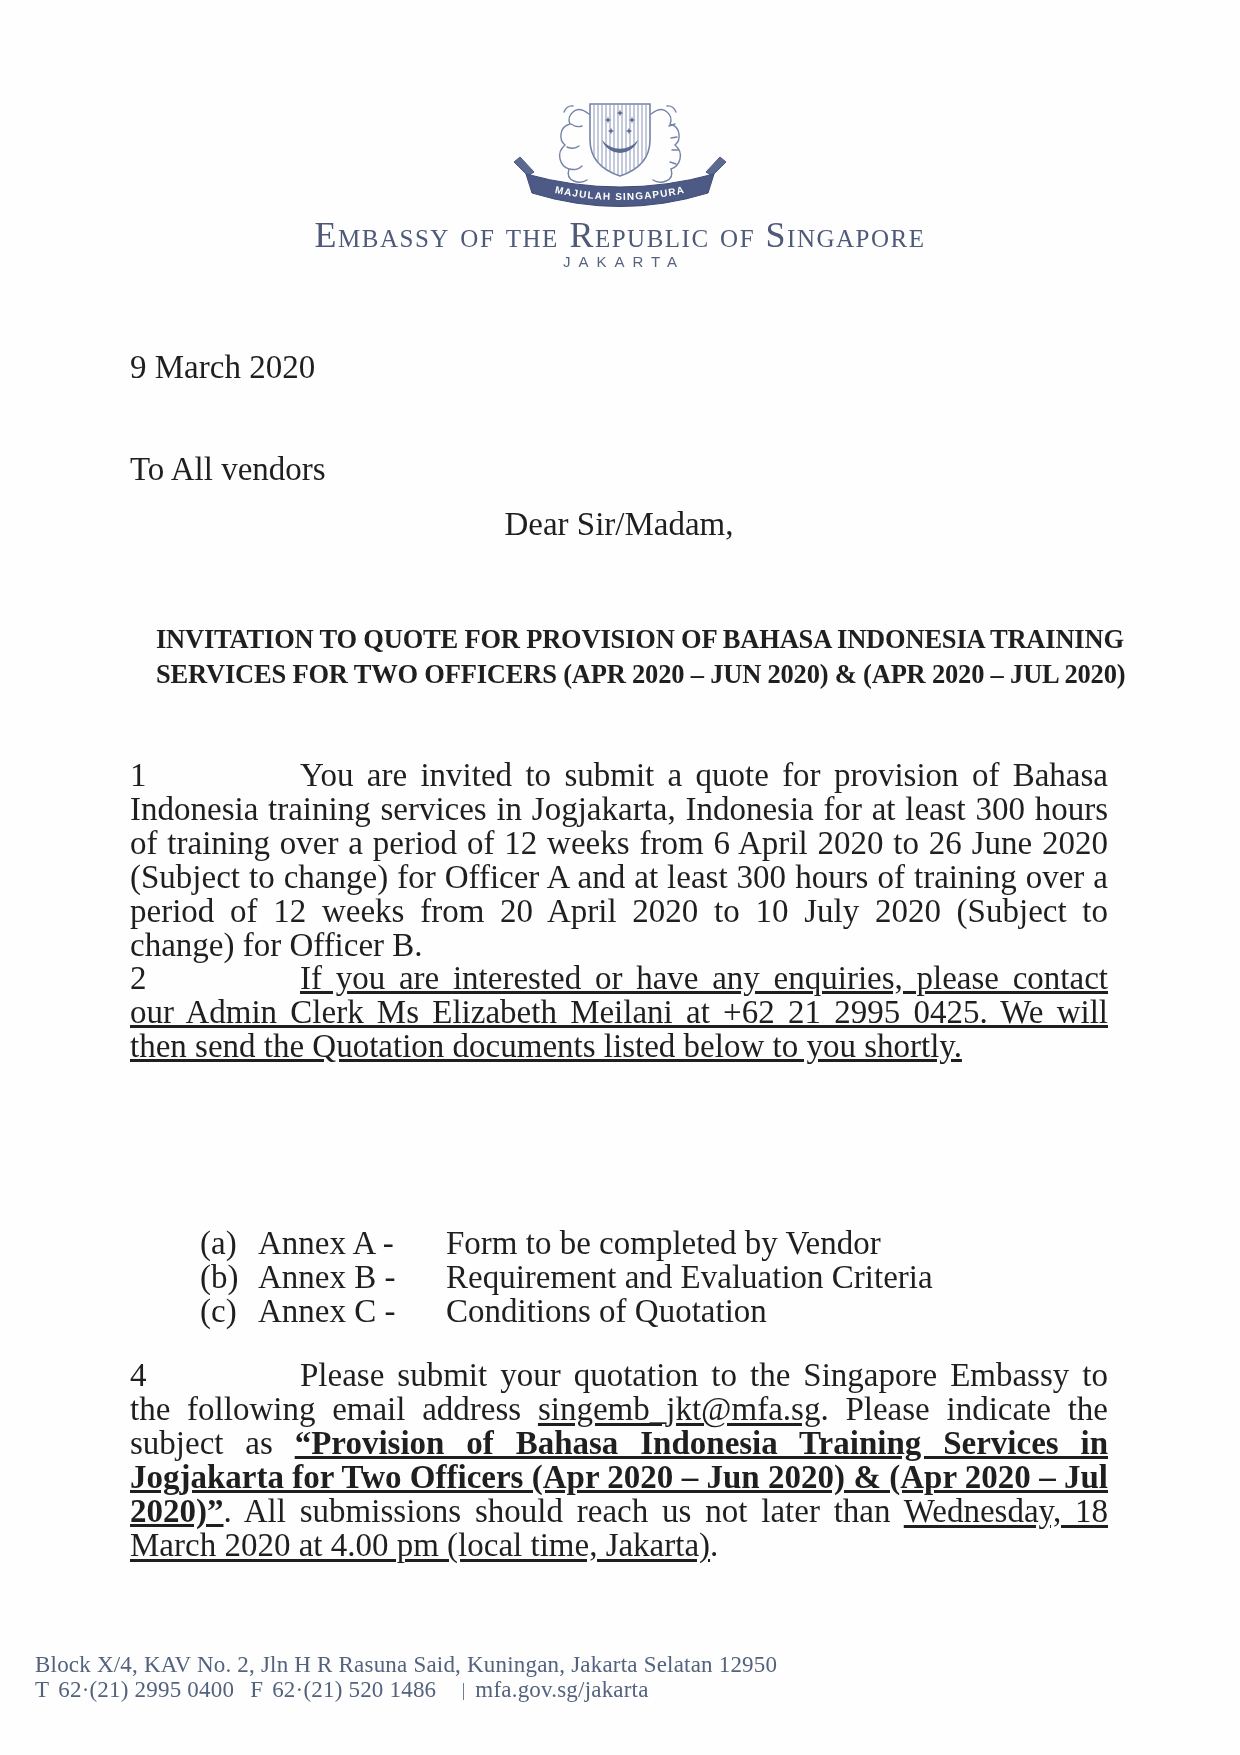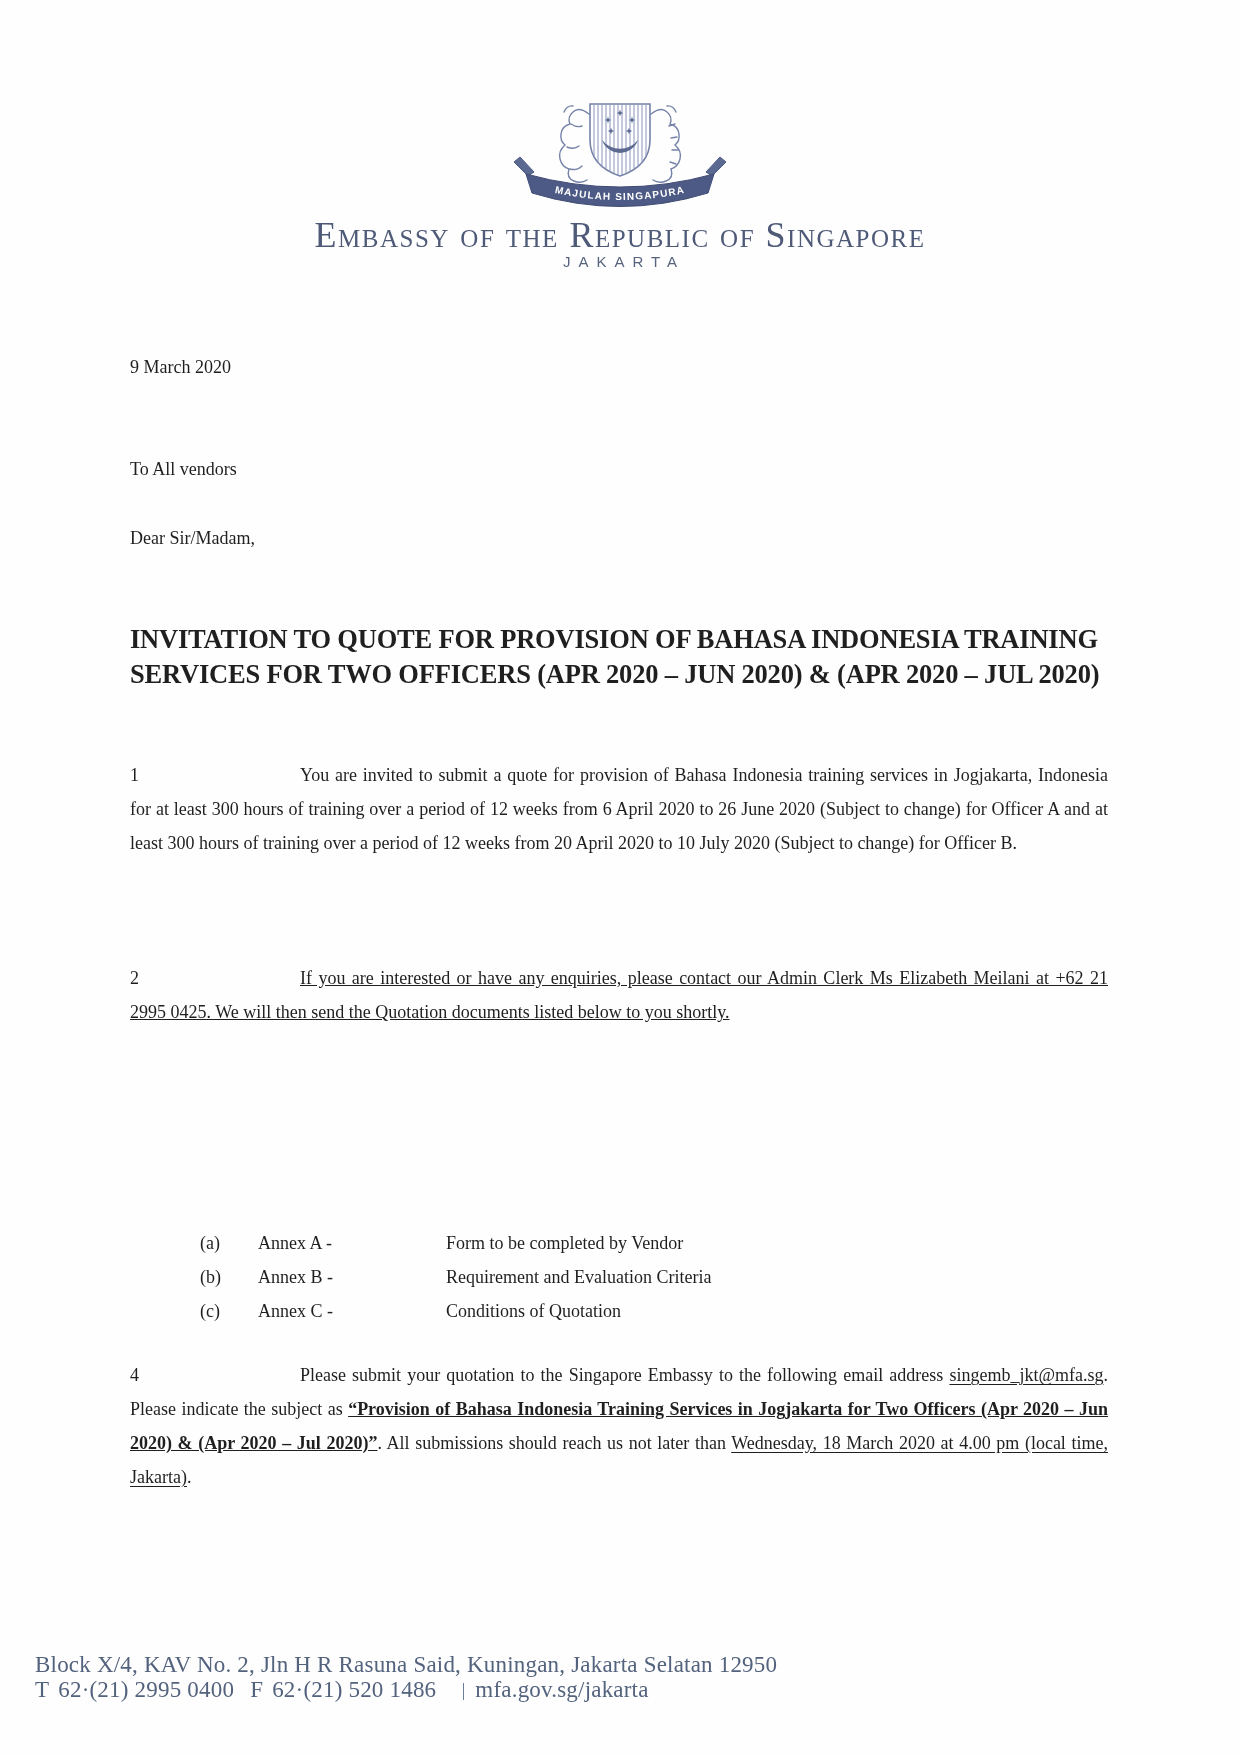--- a/index.html
+++ b/index.html
@@ -16,28 +16,28 @@
     position:absolute;top:214px;left:0;width:100%;text-align:center;
     font-variant:small-caps;font-size:36px;letter-spacing:1.5px;color:#4e5a78;
   }
   .org-loc{
     position:absolute;top:253px;left:0;width:100%;text-align:center;
     font-family:"Liberation Sans", sans-serif;font-size:15px;
     letter-spacing:8px;text-indent:8px;color:#57637f;
   }
 
   
-  .blk{position:absolute;left:130px;width:978px;font-size:18px;line-height:34px;}
+  .blk{position:absolute;left:130px;width:978px;font-size:33px;line-height:34px;}
   .date-blk{top:350px;}
   .recipient-blk{top:452px;}
-  .salutation-blk{top:521px;}
+  .salutation-blk{top:507px;text-align:center;}
 
   .title-blk{
     top:622px;font-weight:bold;font-size:26.5px;line-height:35px;
-    letter-spacing:-0.2px;text-align:left;
+    letter-spacing:-0.2px;text-align:left;margin-left:26px;
   }
 
   .para{margin:0;text-align:justify;}
   .p1{top:758px;}
   .p2{top:961px;text-decoration:underline;}
   .p3{top:1091px;}
   .p4{top:1358px;}
   .pnum{display:inline-block;width:170px;}
 
   .u{text-decoration:underline;text-underline-offset:3px;}

